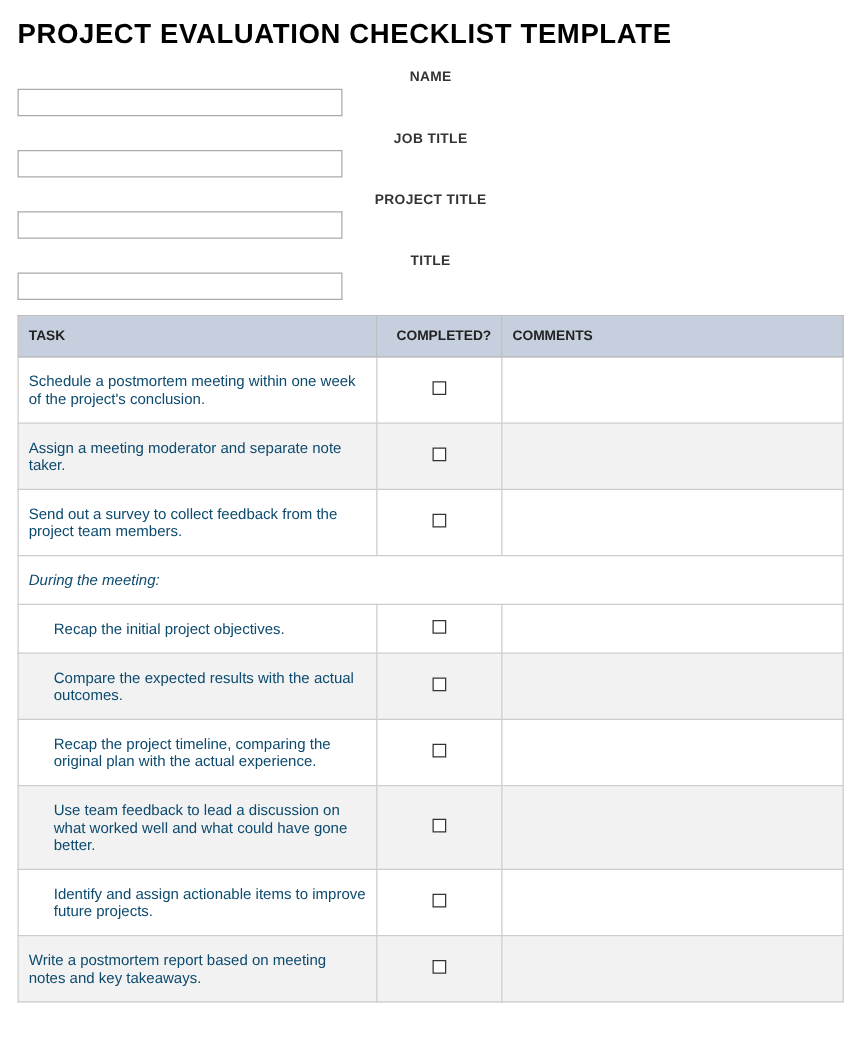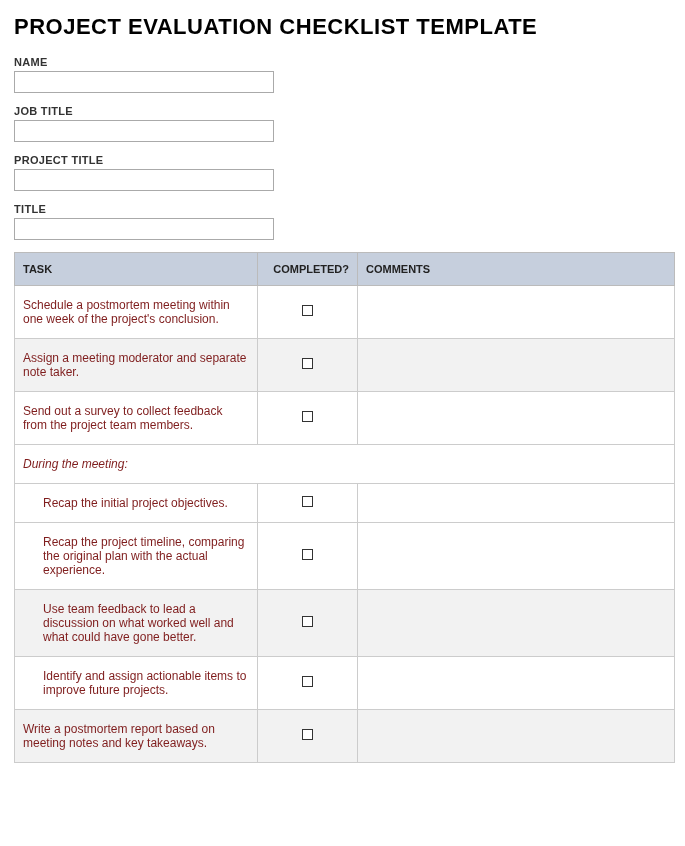--- a/index.html
+++ b/index.html
@@ -18,20 +18,21 @@
     letter-spacing: 0.5px;
     margin-bottom: 16px;
   }
   .field-group { margin-bottom: 12px; }
   .field-label {
     font-size: 11px;
     font-weight: bold;
     color: #333;
     margin-bottom: 3px;
     letter-spacing: 0.3px;
+    text-align: center;
   }
   .field-input {
     width: 260px;
     height: 22px;
     border: 1px solid #aaa;
     background: #fff;
     padding: 2px 4px;
     font-family: inherit;
     font-size: 12px;
   }
@@ -42,29 +43,29 @@
   }
   th {
     background: #c6cfdd;
     border: 1px solid #bbb;
     text-align: left;
     font-size: 11px;
     font-weight: bold;
     padding: 10px 8px;
     color: #222;
   }
-  th.col-task { width: 243px; }
+  th.col-task { width: 287px; }
   th.col-completed { width: 100px; text-align: right; }
   th.col-comments { }
   td {
     border: 1px solid #ccc;
     padding: 12px 8px;
     font-size: 12px;
     vertical-align: middle;
-    color: #7f1d1d;
+    color: #0c4a6e;
   }
   tr.alt td { background: #f2f2f2; }
   td.check-cell { text-align: center; }
   td.indent { padding-left: 28px; }
   td.section-cell {
     font-style: italic;
     background: #fff;
     border-bottom: 1px solid #ccc;
   }
   .checkbox {
@@ -125,20 +126,25 @@
         <td></td>
       </tr>
       <tr>
         <td colspan="3" class="section-cell">During the meeting:</td>
       </tr>
       <tr>
         <td class="indent">Recap the initial project objectives.</td>
         <td class="check-cell"><span class="checkbox"></span></td>
         <td></td>
       </tr>
+      <tr class="alt">
+        <td class="indent">Compare the expected results with the actual outcomes.</td>
+        <td class="check-cell"><span class="checkbox"></span></td>
+        <td></td>
+      </tr>
       <tr>
         <td class="indent">Recap the project timeline, comparing the original plan with the actual experience.</td>
         <td class="check-cell"><span class="checkbox"></span></td>
         <td></td>
       </tr>
       <tr class="alt">
         <td class="indent">Use team feedback to lead a discussion on what worked well and what could have gone better.</td>
         <td class="check-cell"><span class="checkbox"></span></td>
         <td></td>
       </tr>

